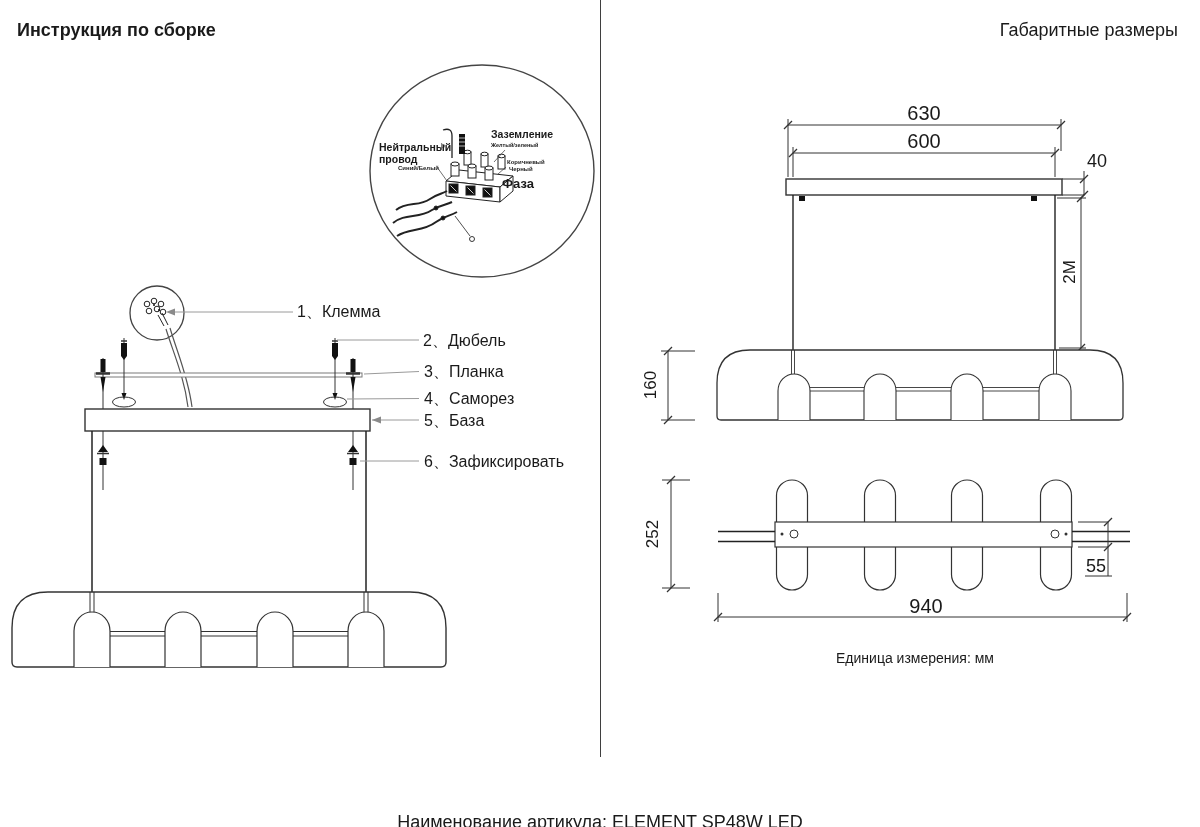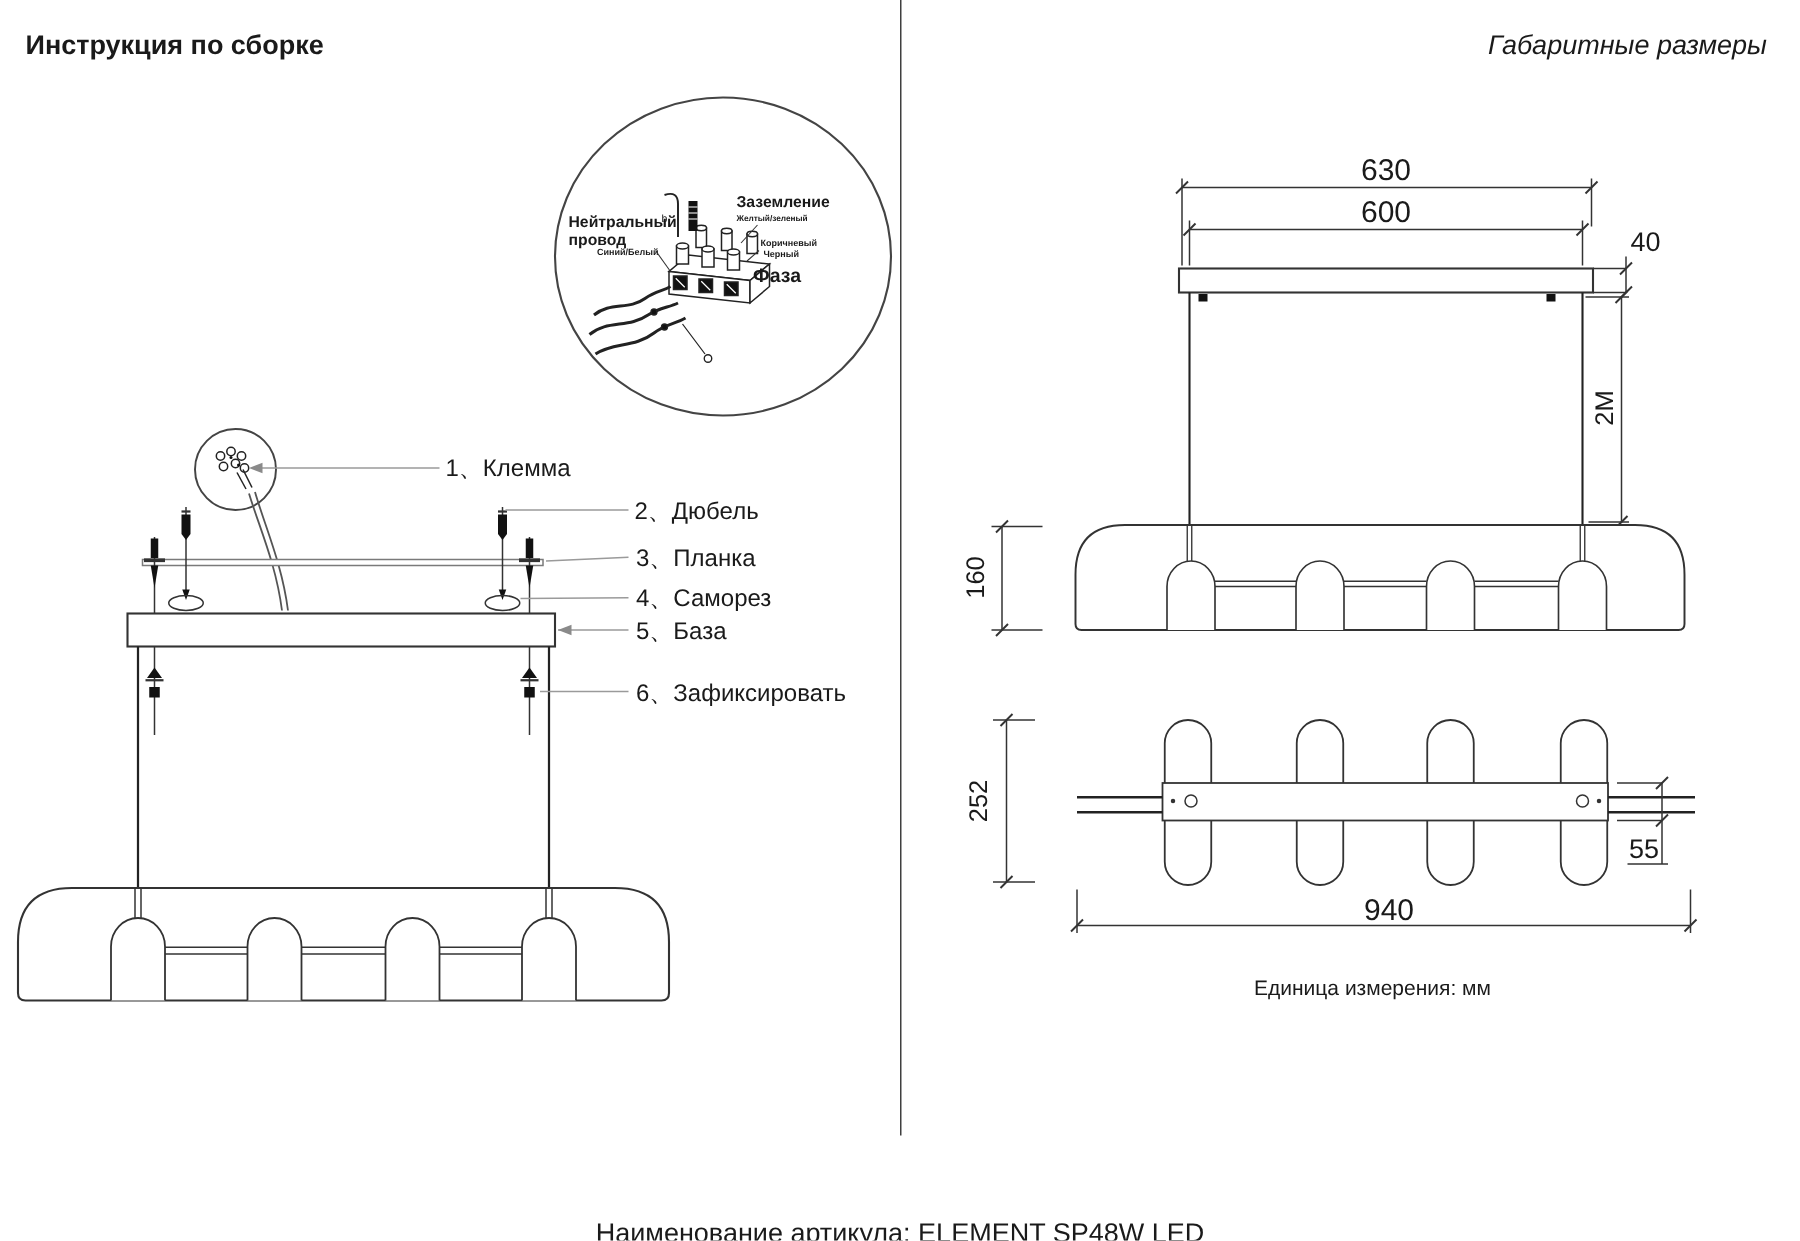--- a/index.html
+++ b/index.html
@@ -3,21 +3,21 @@
 <meta charset="utf-8">
 <style>
   html,body{margin:0;padding:0;}
   body{
     width:1200px;height:827px;position:relative;background:#ffffff;
     font-family:"Liberation Sans","DejaVu Sans",sans-serif;color:#1a1a1a;
     overflow:hidden;
   }
   .title{position:absolute;top:20px;font-size:18px;white-space:nowrap;}
   .title-left{left:17px;font-weight:bold;}
-  .title-right{right:22px;font-style:italic;}
+  .title-right{right:22px;}
   .footer{position:absolute;top:780px;left:0;right:0;text-align:center;font-size:18px;margin-top:32px;}
   .divider{position:absolute;left:600px;top:0;width:1px;height:757px;background:#3f3f3f;}
   svg{position:absolute;top:0;}
   svg text{fill:#1a1a1a;font-family:"Liberation Sans","DejaVu Sans",sans-serif;}
   .lbl{font-size:16px;}
   .dim-big{font-size:20px;}
   .dim-med{font-size:18px;}
   .dim-rot{font-size:17px;}
   .unit{font-size:14px;}
   .c-main{font-size:10.5px;font-weight:bold;}

